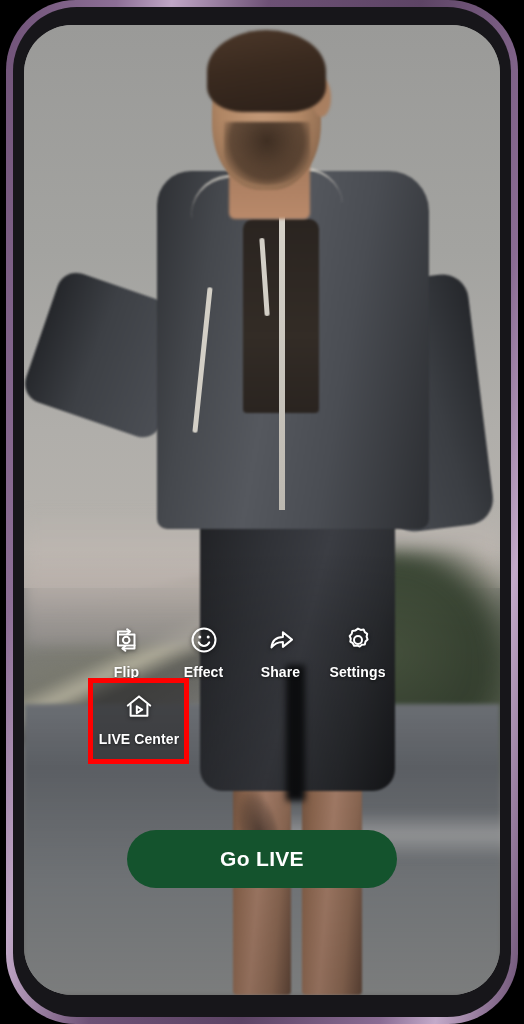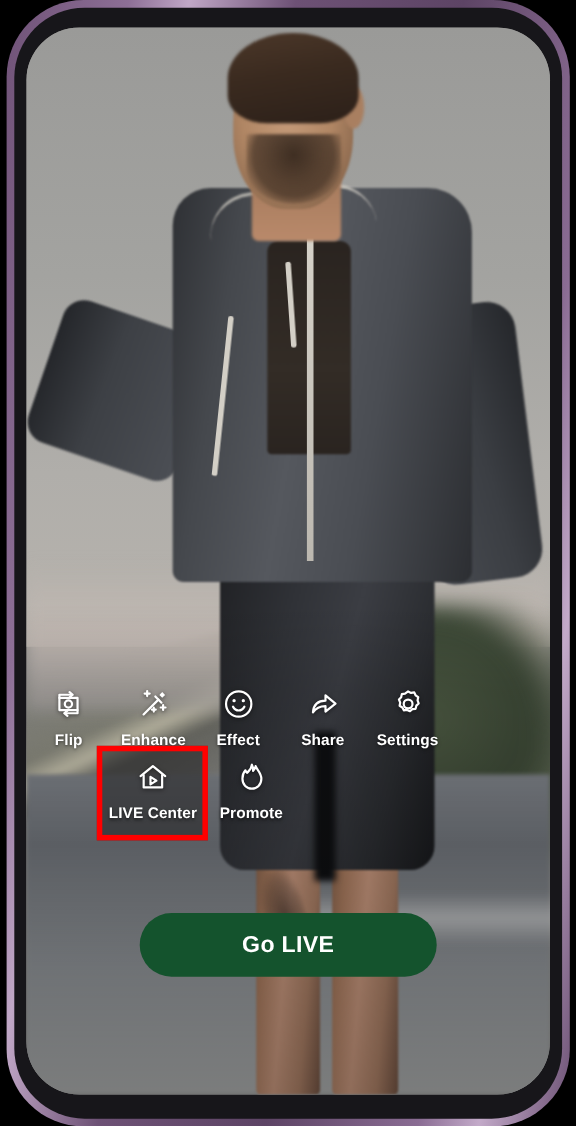--- a/index.html
+++ b/index.html
@@ -165,21 +165,21 @@
   .photoShade {
     position: absolute; inset: 0;
     background: linear-gradient(180deg, rgba(0,0,0,0) 54%, rgba(0,0,0,.10) 62%, rgba(0,0,0,.18) 78%, rgba(0,0,0,.26) 100%);
   }
 
   
   #ui-overlay { position: absolute; inset: 0; }
 
   .tool-grid { position: absolute; left: 0; right: 0; top: 598px; }
   .tool-row { display: flex; }
-  .tool-row.row1 { }
+  .tool-row.row1 { padding-left: 64px; }
   .tool-row.row2 { padding-left: 64px; margin-top: 10px; }
   .tool {
     width: 77px; display: flex; flex-direction: column;
     align-items: center; justify-content: flex-start;
     cursor: pointer;
   }
   .tool.wide { width: 102px; }
   .tool-ico {
     height: 34px; display: flex; align-items: center; justify-content: center;
     filter: drop-shadow(0 1px 2px rgba(0,0,0,.55));
@@ -278,33 +278,20 @@
                   <circle cx="14.2" cy="14" r="3.3" fill="none"></circle>
                   <path d="M6 8.5V5.6h11.2"></path>
                   <path d="M15.2 3.2l2.9 2.4-2.9 2.4"></path>
                   <path d="M22.5 19.5v2.9H11.3"></path>
                   <path d="M13.3 24.8l-2.9-2.4 2.9-2.4"></path>
                 </svg>
               </span>
               <span class="tool-lbl">Flip</span>
             </div>
 
-            <div class="tool">
-              <span class="tool-ico">
-                <svg width="30" height="30" viewBox="0 0 30 30" fill="none" stroke="#fff" stroke-width="2" stroke-linecap="round" stroke-linejoin="round">
-                  <path d="M5.5 24.5L19 11"></path>
-                  <path d="M16.2 8.2l5.6 5.6"></path>
-                  <path d="M22.5 4.2l2.6 2.6-2.6 2.6-2.6-2.6z" fill="#fff" stroke="none"></path>
-                  <path d="M8.8 3.2v4.6M6.5 5.5h4.6"></path>
-                  <path d="M23.3 16v4.4M21.1 18.2h4.4"></path>
-                  <path d="M14.8 18.3v3.6M13 20.1h3.6"></path>
-                </svg>
-              </span>
-              <span class="tool-lbl">Enhance</span>
-            </div>
 
             <div class="tool">
               <span class="tool-ico">
                 <svg width="30" height="30" viewBox="0 0 30 30" fill="none" stroke="#fff" stroke-width="2" stroke-linecap="round" stroke-linejoin="round">
                   <circle cx="15" cy="15" r="11.5"></circle>
                   <circle cx="10.8" cy="12" r="1.5" fill="#fff" stroke="none"></circle>
                   <circle cx="19.2" cy="12" r="1.5" fill="#fff" stroke="none"></circle>
                   <path d="M9.8 17.4c1.3 2.4 3.1 3.5 5.2 3.5s3.9-1.1 5.2-3.5"></path>
                 </svg>
               </span>
@@ -339,28 +326,20 @@
               <span class="tool-ico">
                 <svg width="30" height="30" viewBox="0 0 30 30" fill="none" stroke="#fff" stroke-width="2" stroke-linecap="round" stroke-linejoin="round">
                   <path d="M3.8 13.6L15 4.4l11.2 9.2"></path>
                   <path d="M6.6 12.6v11.2h16.8V12.6"></path>
                   <path d="M12.8 14.3l5.4 3.4-5.4 3.4z"></path>
                 </svg>
               </span>
               <span class="tool-lbl">LIVE Center</span>
             </div>
 
-            <div class="tool">
-              <span class="tool-ico">
-                <svg width="28" height="30" viewBox="0 0 28 30" fill="none" stroke="#fff" stroke-width="2" stroke-linecap="round" stroke-linejoin="round">
-                  <path d="M14 3.2c-.4 4.2-2.6 5.3-4.3 7.3-1.3-.8-1.6-2.2-1.6-2.2C6 10.6 5.4 13.3 5.4 16c0 5.2 3.9 9 8.6 9s8.6-3.8 8.6-9c0-5.4-3.9-8-5.2-11.5 0 0-.5 3-2.3 4.3.3-2.4-.3-4.2-1.1-5.6z"></path>
-                </svg>
-              </span>
-              <span class="tool-lbl">Promote</span>
-            </div>
 
           </div>
         </div>
 
         <button id="go-live-button">Go LIVE</button>
 
 
       </div>
     </div>
   </div>

